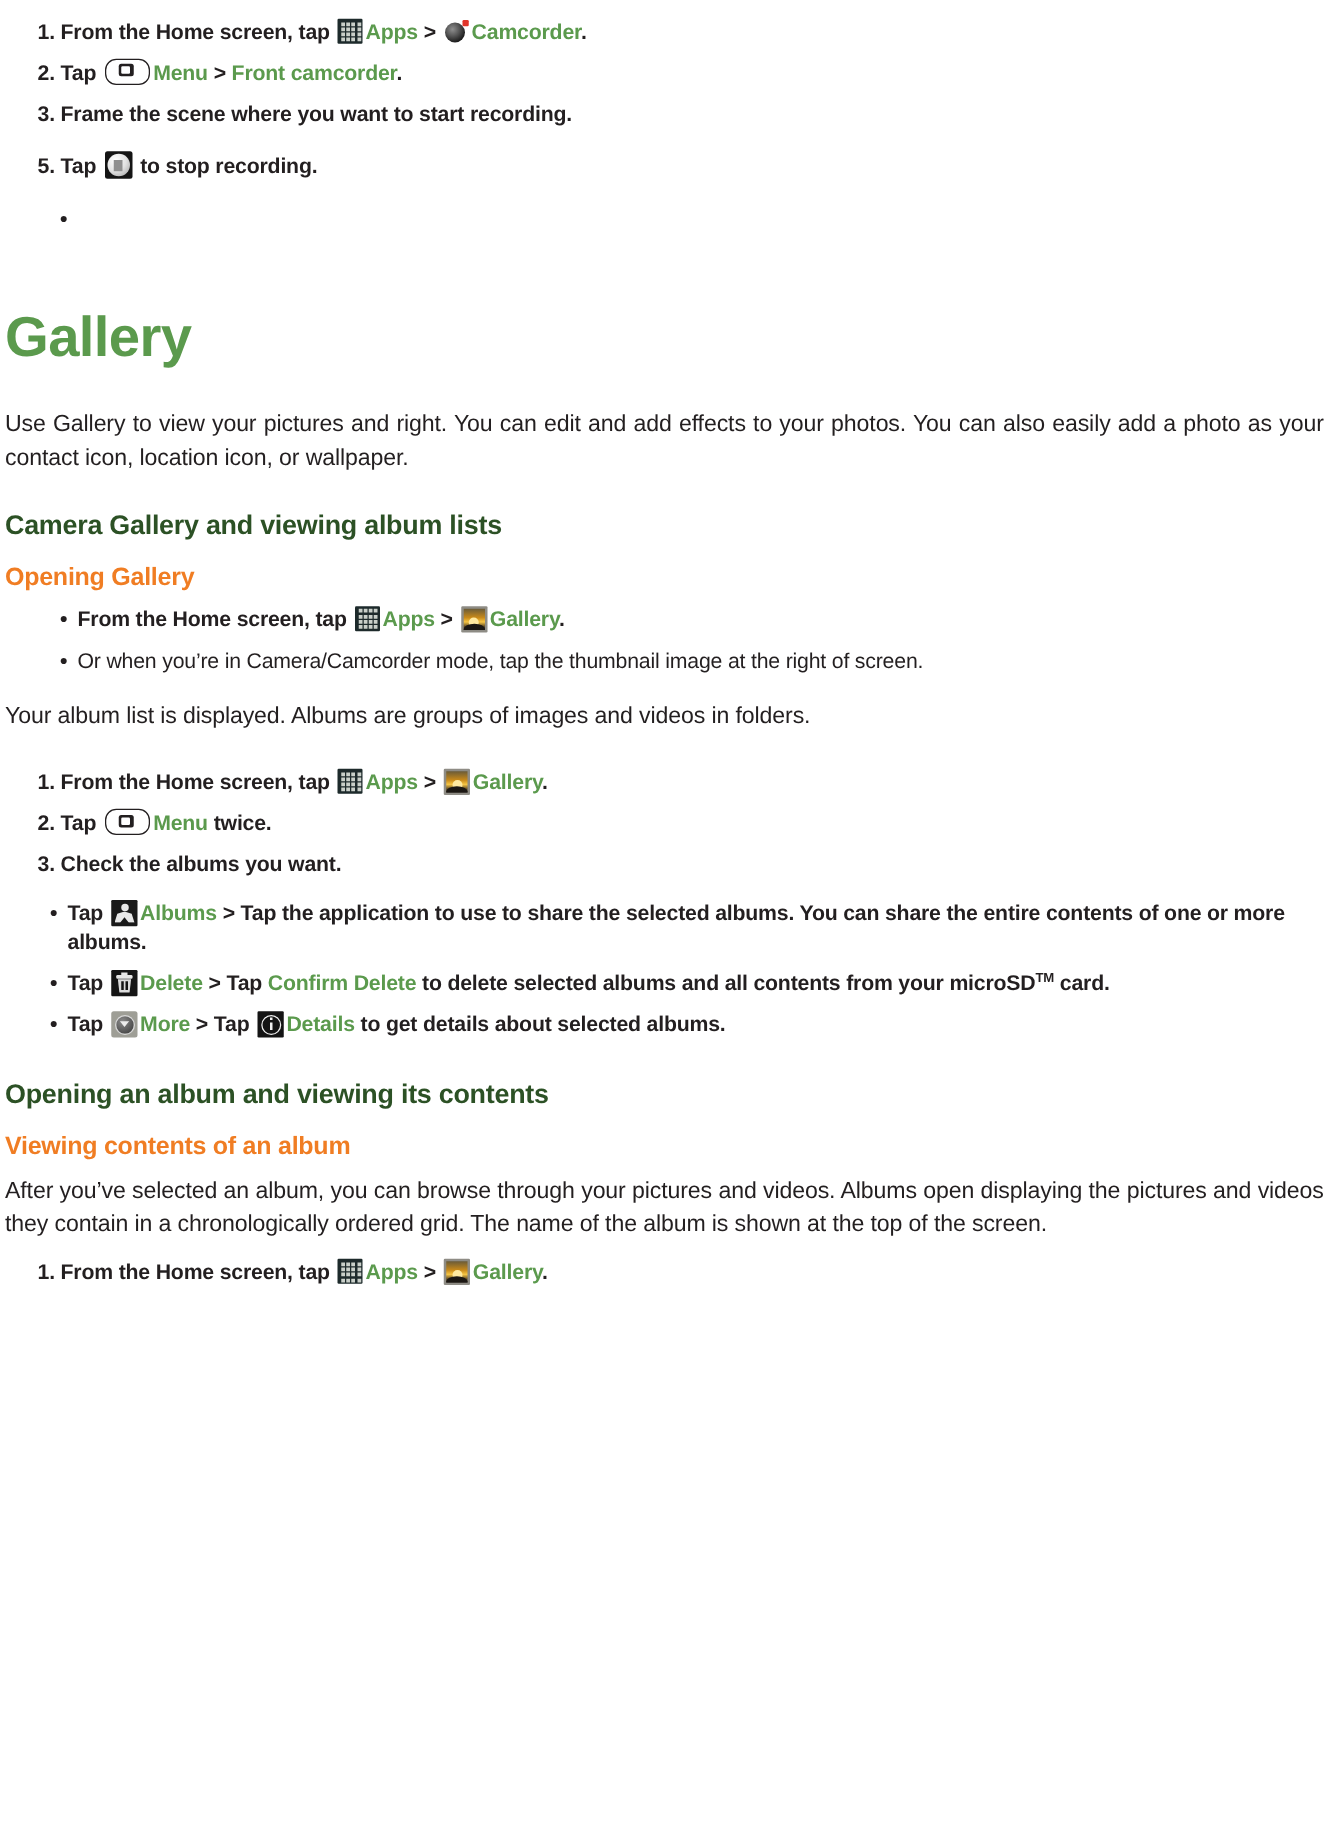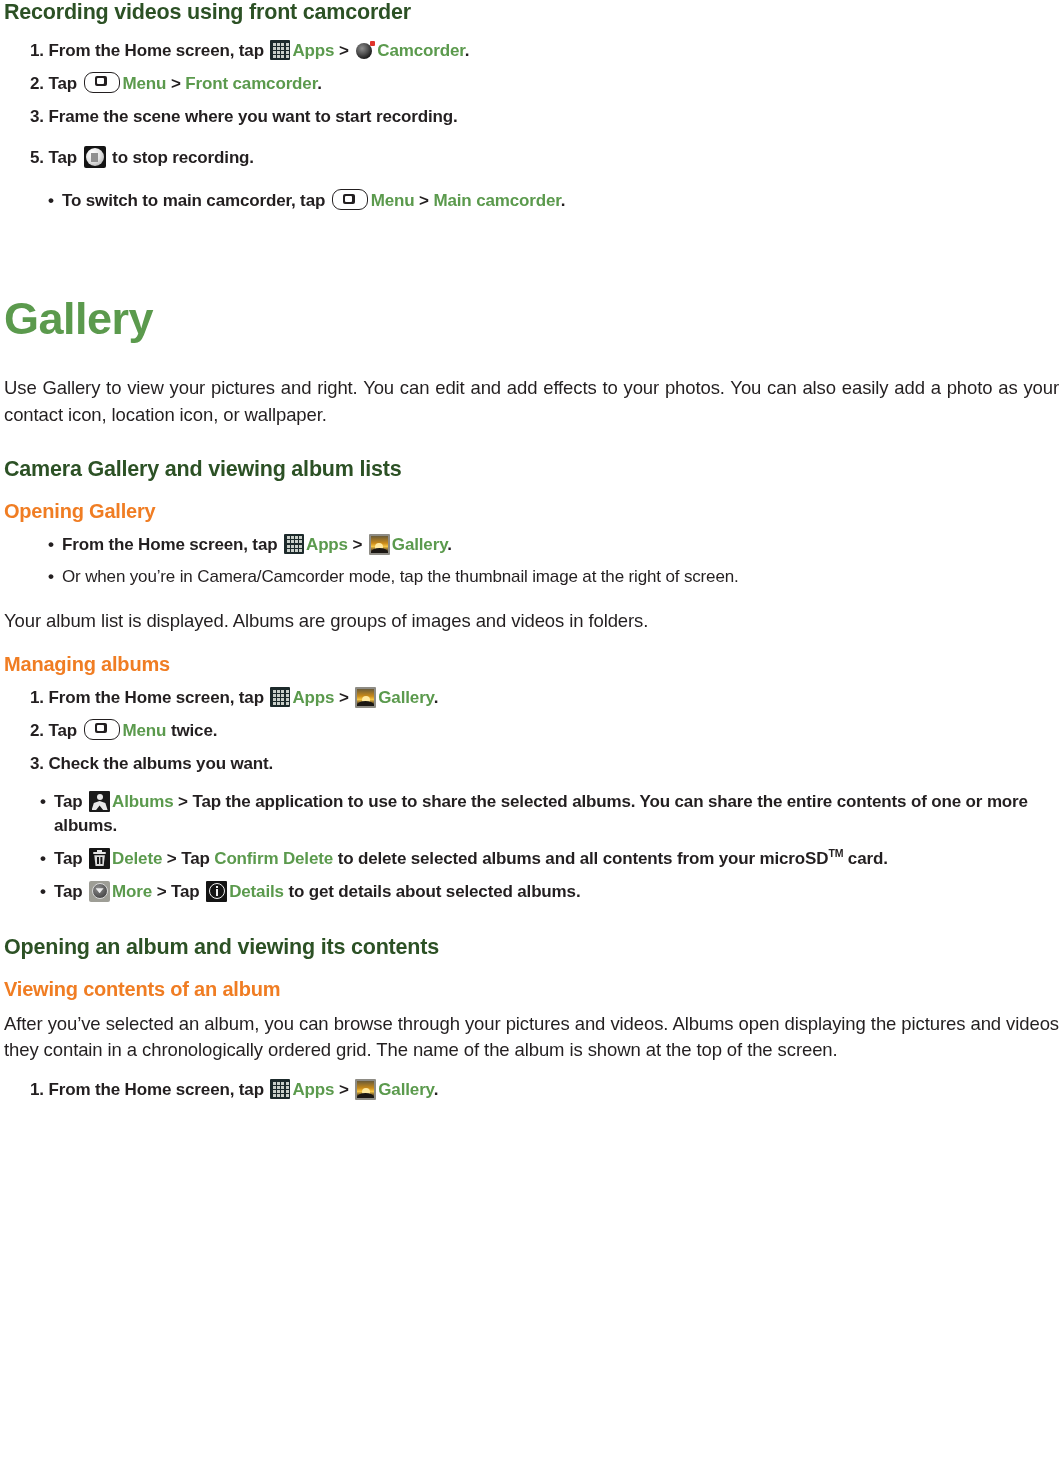--- a/index.html
+++ b/index.html
@@ -359,38 +359,37 @@
     margin-left: 10px;
     vertical-align: middle;
     letter-spacing: -0.5px;
   }
 </style>
 </head>
 <body>
 
 <div class="page">
 
-  <h2 class="h-sub">Recording videos using front camcorder</h2>
 
   <div class="sp-14"></div>
   <div>
       <div class="step-wrap"><span class="step"><span>1. </span>From the Home screen, tap <span class="ic ic-apps"><i style="left: 2.5px; top: 2.5px; width: 3px; height: 3px;"></i><i style="left: 6.7px; top: 2.5px; width: 3px; height: 3px;"></i><i style="left: 10.9px; top: 2.5px; width: 3px; height: 3px;"></i><i style="left: 15.1px; top: 2.5px; width: 3px; height: 3px;"></i><i style="left: 2.5px; top: 6.7px; width: 3px; height: 3px;"></i><i style="left: 6.7px; top: 6.7px; width: 3px; height: 3px;"></i><i style="left: 10.9px; top: 6.7px; width: 3px; height: 3px;"></i><i style="left: 15.1px; top: 6.7px; width: 3px; height: 3px;"></i><i style="left: 2.5px; top: 10.9px; width: 3px; height: 3px;"></i><i style="left: 6.7px; top: 10.9px; width: 3px; height: 3px;"></i><i style="left: 10.9px; top: 10.9px; width: 3px; height: 3px;"></i><i style="left: 15.1px; top: 10.9px; width: 3px; height: 3px;"></i><i style="left: 2.5px; top: 15.1px; width: 3px; height: 3px;"></i><i style="left: 6.7px; top: 15.1px; width: 3px; height: 3px;"></i><i style="left: 10.9px; top: 15.1px; width: 3px; height: 3px;"></i><i style="left: 15.1px; top: 15.1px; width: 3px; height: 3px;"></i></span><span class="g">Apps</span><span class="sep"> &gt; </span><span class="ic ic-cam"><span class="lens"></span><span class="reddot"></span></span><span class="g">Camcorder</span>.</span></div>
       <div style="height: 9px;"></div>
       <div class="step-wrap"><span class="step"><span>2. </span>Tap <span class="ic ic-menu"><span class="glyph"></span></span><span class="g">Menu</span><span class="sep"> &gt; </span><span class="g">Front camcorder</span>.</span></div>
       <div style="height: 9px;"></div>
       <div class="step-wrap"><span class="step"><span>3. </span>Frame the scene where you want to start recording.</span></div>
       <div style="height: 9px;"></div>
       <div style="height: 9px;"></div>
       <div class="step-wrap"><span class="step"><span>5. </span>Tap <span class="ic ic-stop"><span class="ring"></span><span class="sq"></span></span> to stop recording.</span></div>
       <div style="height: 9px;"></div>
     </div>
 
   <div class="sp-10"></div>
   <div>
-      <div class="bullet-wrap bullet deep"><span class="bullet-dot">•</span><span style="font-weight: bold;">To switch to main camcorder, tap <span class="ic ic-menu"><span class="glyph"></span></span><span class="g">Menu</span><span class="sep"> &gt; </span><span class="g">Main camcorder</span>.</span></div>
+      <div class="bullet-wrap bullet deep"><span class="bullet-dot">•</span></div>
       <div style="height: 9px;"></div>
     </div>
 
   <div class="sp-74"></div>
   <h1 class="h-chapter">Gallery</h1>
 
   <div class="sp-34"></div>
   <p class="body-text">Use Gallery to view your pictures and right. You can edit and add effects to your photos. You can also easily add a photo as your contact icon, location icon, or wallpaper.</p>
 
   <div class="sp-28"></div>
@@ -404,21 +403,20 @@
       <div class="bullet-wrap bullet deep"><span class="bullet-dot">•</span><span style="font-weight: bold;">From the Home screen, tap <span class="ic ic-apps"><i style="left: 2.5px; top: 2.5px; width: 3px; height: 3px;"></i><i style="left: 6.7px; top: 2.5px; width: 3px; height: 3px;"></i><i style="left: 10.9px; top: 2.5px; width: 3px; height: 3px;"></i><i style="left: 15.1px; top: 2.5px; width: 3px; height: 3px;"></i><i style="left: 2.5px; top: 6.7px; width: 3px; height: 3px;"></i><i style="left: 6.7px; top: 6.7px; width: 3px; height: 3px;"></i><i style="left: 10.9px; top: 6.7px; width: 3px; height: 3px;"></i><i style="left: 15.1px; top: 6.7px; width: 3px; height: 3px;"></i><i style="left: 2.5px; top: 10.9px; width: 3px; height: 3px;"></i><i style="left: 6.7px; top: 10.9px; width: 3px; height: 3px;"></i><i style="left: 10.9px; top: 10.9px; width: 3px; height: 3px;"></i><i style="left: 15.1px; top: 10.9px; width: 3px; height: 3px;"></i><i style="left: 2.5px; top: 15.1px; width: 3px; height: 3px;"></i><i style="left: 6.7px; top: 15.1px; width: 3px; height: 3px;"></i><i style="left: 10.9px; top: 15.1px; width: 3px; height: 3px;"></i><i style="left: 15.1px; top: 15.1px; width: 3px; height: 3px;"></i></span><span class="g">Apps</span><span class="sep"> &gt; </span><span class="ic ic-gal"><span class="sky"></span><span class="sun"></span><span class="land"></span></span><span class="g">Gallery</span>.</span></div>
       <div style="height: 9px;"></div>
       <div class="bullet-wrap bullet deep"><span class="bullet-dot">•</span><span style="font-weight: normal;">Or when you’re in Camera/Camcorder mode, tap the thumbnail image at the right of screen.</span></div>
       <div style="height: 9px;"></div>
     </div>
 
   <div class="sp-10"></div>
   <p class="body-text">Your album list is displayed. Albums are groups of images and videos in folders.</p>
 
   <div class="sp-18"></div>
-  <h3 class="h-orange">Managing albums</h3>
 
   <div class="sp-10"></div>
   <div>
       <div class="step-wrap"><span class="step"><span>1. </span>From the Home screen, tap <span class="ic ic-apps"><i style="left: 2.5px; top: 2.5px; width: 3px; height: 3px;"></i><i style="left: 6.7px; top: 2.5px; width: 3px; height: 3px;"></i><i style="left: 10.9px; top: 2.5px; width: 3px; height: 3px;"></i><i style="left: 15.1px; top: 2.5px; width: 3px; height: 3px;"></i><i style="left: 2.5px; top: 6.7px; width: 3px; height: 3px;"></i><i style="left: 6.7px; top: 6.7px; width: 3px; height: 3px;"></i><i style="left: 10.9px; top: 6.7px; width: 3px; height: 3px;"></i><i style="left: 15.1px; top: 6.7px; width: 3px; height: 3px;"></i><i style="left: 2.5px; top: 10.9px; width: 3px; height: 3px;"></i><i style="left: 6.7px; top: 10.9px; width: 3px; height: 3px;"></i><i style="left: 10.9px; top: 10.9px; width: 3px; height: 3px;"></i><i style="left: 15.1px; top: 10.9px; width: 3px; height: 3px;"></i><i style="left: 2.5px; top: 15.1px; width: 3px; height: 3px;"></i><i style="left: 6.7px; top: 15.1px; width: 3px; height: 3px;"></i><i style="left: 10.9px; top: 15.1px; width: 3px; height: 3px;"></i><i style="left: 15.1px; top: 15.1px; width: 3px; height: 3px;"></i></span><span class="g">Apps</span><span class="sep"> &gt; </span><span class="ic ic-gal"><span class="sky"></span><span class="sun"></span><span class="land"></span></span><span class="g">Gallery</span>.</span></div>
       <div style="height: 9px;"></div>
       <div class="step-wrap"><span class="step"><span>2. </span>Tap <span class="ic ic-menu"><span class="glyph"></span></span><span class="g">Menu</span> twice.</span></div>
       <div style="height: 9px;"></div>
       <div class="step-wrap"><span class="step"><span>3. </span>Check the albums you want.</span></div>
       <div style="height: 9px;"></div>
     </div>

